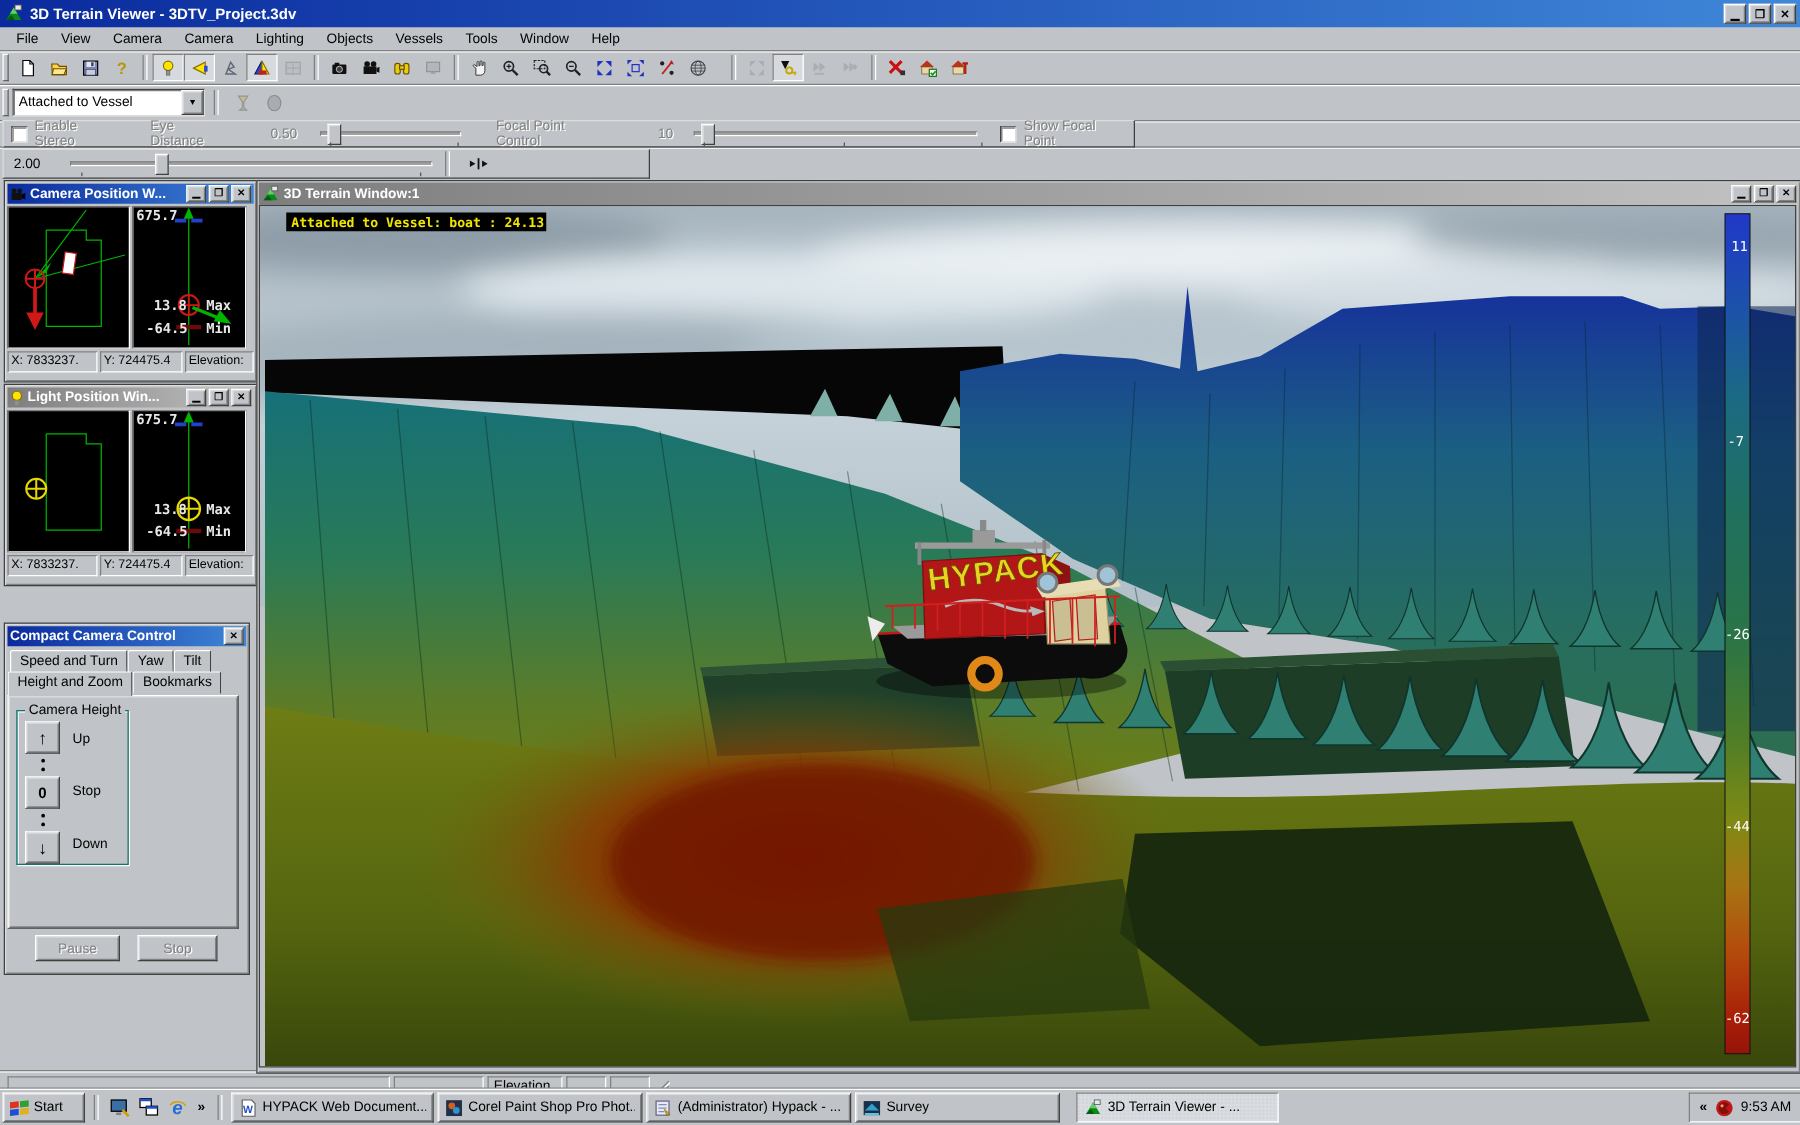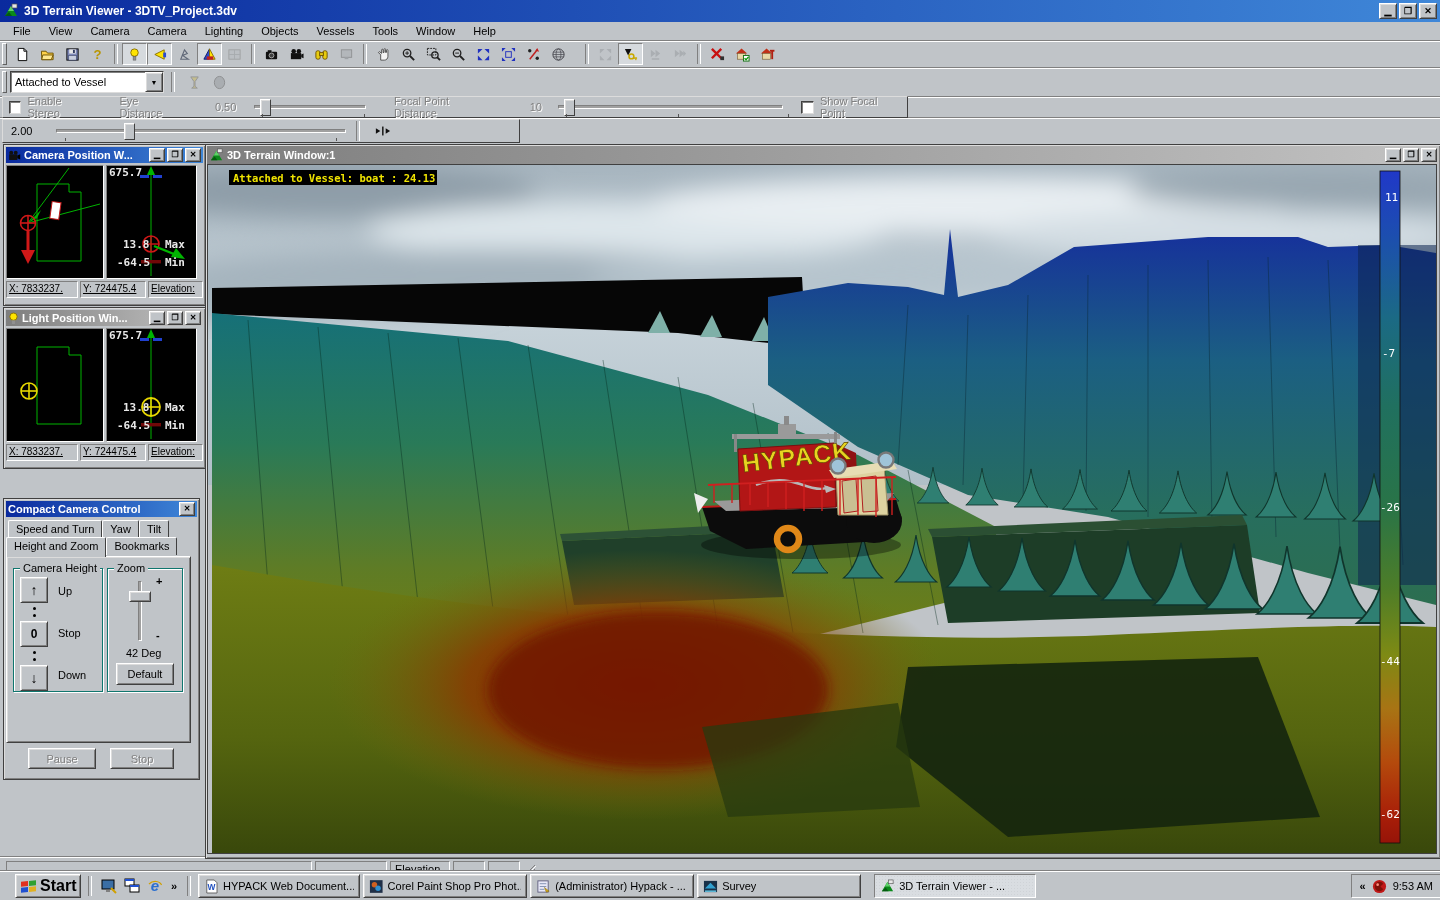--- a/index.html
+++ b/index.html
@@ -36,21 +36,21 @@
   .tick{position:absolute;bottom:-1px;width:1px;height:3px;background:#555;}
   
   .miniwin{position:absolute;border:1px solid #404040;background:#c0c4c8;
            box-shadow:inset 1px 1px 0 #dcdcdc,inset -1px -1px 0 #808080;padding:2px;}
   .minihead{height:16px;display:flex;align-items:center;gap:3px;padding:0 2px;color:#fff;font-weight:bold;font-size:11px;}
   .head-act{background:linear-gradient(90deg,#0a2a9e,#3f87d8);}
   .head-inact{background:linear-gradient(90deg,#7e7e7e,#c2c2c2);}
   .panel-black{background:#000;border:1px solid;border-color:#808080 #fff #fff #808080;}
   .minicells{display:flex;gap:2px;margin-top:2px;}
   .minicell{height:15px;line-height:14px;padding:0 2px;font-size:10px;background:#c0c4c8;
-            border:1px solid;border-color:#808080 #fff #fff #808080;white-space:nowrap;overflow:hidden;text-decoration:underline;}
+            border:1px solid;border-color:#808080 #fff #fff #808080;white-space:nowrap;overflow:hidden;}
   
   .tabrow{display:flex;}
   .tab{height:17px;line-height:16px;padding:0 7px;background:#c0c4c8;
        border:1px solid;border-color:#fff #404040 #404040 #fff;border-bottom:none;
        border-radius:2px 2px 0 0;font-size:11px;white-space:nowrap;}
   .tab.active{font-weight:normal;position:relative;z-index:3;height:19px;background:#c0c4c8;}
   .groupbox{position:absolute;border:1px solid #0f766e;box-shadow:inset 1px 1px 0 #fff, 1px 1px 0 #fff;}
   .grouplabel{position:absolute;top:-7px;left:6px;background:#c0c4c8;padding:0 3px;font-size:11px;}
   .sqbtn{width:26px;height:24px;display:flex;align-items:center;justify-content:center;
          font-size:14px;font-weight:bold;}
@@ -340,21 +340,21 @@
     <span class="field" style="width:11px;height:11px;display:inline-block;"></span>
     <span class="disab" style="margin:0 26px 0 6px">Enable Stereo</span>
     <span class="disab">Eye Distance</span>
     <span class="disab" style="margin:0 18px 0 34px">0.50</span>
     <div class="hslider" style="width:118px">
       <div class="htrack"></div>
         <div class="hthumb" style="left:6px"></div>
       <div class="tick" style="left:8px"></div>
         <div class="tick" style="left:110px"></div>
     </div>
-    <span class="disab" style="margin:0 0 0 28px">Focal Point Distance</span>
+    <span class="disab" style="margin:0 0 0 28px">Focal Point Control</span>
     <span class="disab" style="margin:0 16px 0 40px">10</span>
     <div class="hslider" style="width:238px">
       <div class="htrack"></div>
         <div class="hthumb" style="left:6px"></div>
       <div class="tick" style="left:8px"></div>
         <div class="tick" style="left:120px"></div>
         <div class="tick" style="left:230px"></div>
     </div>
     <span class="field" style="width:11px;height:11px;display:inline-block;margin-left:18px"></span>
     <span class="disab" style="margin-left:6px">Show Focal Point</span>
@@ -517,31 +517,20 @@
               <div class="dot"></div>
               <div class="dot"></div>
             </div>
           <div class="sqbtn out">↓</div>
         </div>
         <span style="position:absolute;left:44px;top:16px">Up</span>
         <span style="position:absolute;left:44px;top:58px">Stop</span>
         <span style="position:absolute;left:44px;top:100px">Down</span>
       </div>
 
-      <div class="groupbox" style="left:101px;top:51px;width:74px;height:122px;">
-        <div class="grouplabel">Zoom</div>
-        <div style="position:absolute;left:30px;top:12px;width:2px;height:58px;border:1px solid;border-color:#808080 #fff #fff #808080;background:#a0a0a0;"></div>
-        <div class="out" style="position:absolute;left:21px;top:22px;width:20px;height:9px;"></div>
-        <span style="position:absolute;left:48px;top:6px;font-weight:bold">+</span>
-        <span style="position:absolute;left:48px;top:60px;font-weight:bold">-</span>
-        <span style="position:absolute;left:18px;top:78px">42 Deg</span>
-        <div class="out" style="position:absolute;left:8px;top:94px;width:56px;height:20px;display:flex;align-items:center;justify-content:center;">
-            <span>Default</span>
-          </div>
-      </div>
 
 
       <div class="out" style="position:absolute;left:22px;top:231px;width:66px;height:19px;display:flex;align-items:center;justify-content:center;">
           <span class="disab">Pause</span>
         </div>
       <div class="out" style="position:absolute;left:104px;top:231px;width:62px;height:19px;display:flex;align-items:center;justify-content:center;">
           <span class="disab">Stop</span>
         </div>
     </div>
   </div>
@@ -777,21 +766,21 @@
       </g>
       <g stroke="#fff">
         <line x1="13" y1="3" x2="3" y2="13"></line>
         <line x1="13" y1="7" x2="7" y2="13"></line>
         <line x1="13" y1="11" x2="11" y2="13"></line>
       </g>
     </svg>
 </div>
 
 <div class="taskbar">
-  <div class="taskbtn out" style="width:54px;font-weight:bold;font-size:16px;margin-left:13px;">
+  <div class="taskbtn out" style="width:54px;font-weight:normal;font-size:11px;">
     <span class="winflag">
         <i style="background:#e03020"></i>
         <i style="background:#30a030"></i>
         <i style="background:#2050d0"></i>
         <i style="background:#e0b020"></i>
       </span>
     <span>Start</span>
   </div>
   <div class="tsep"></div>
   <div class="qlicon">

